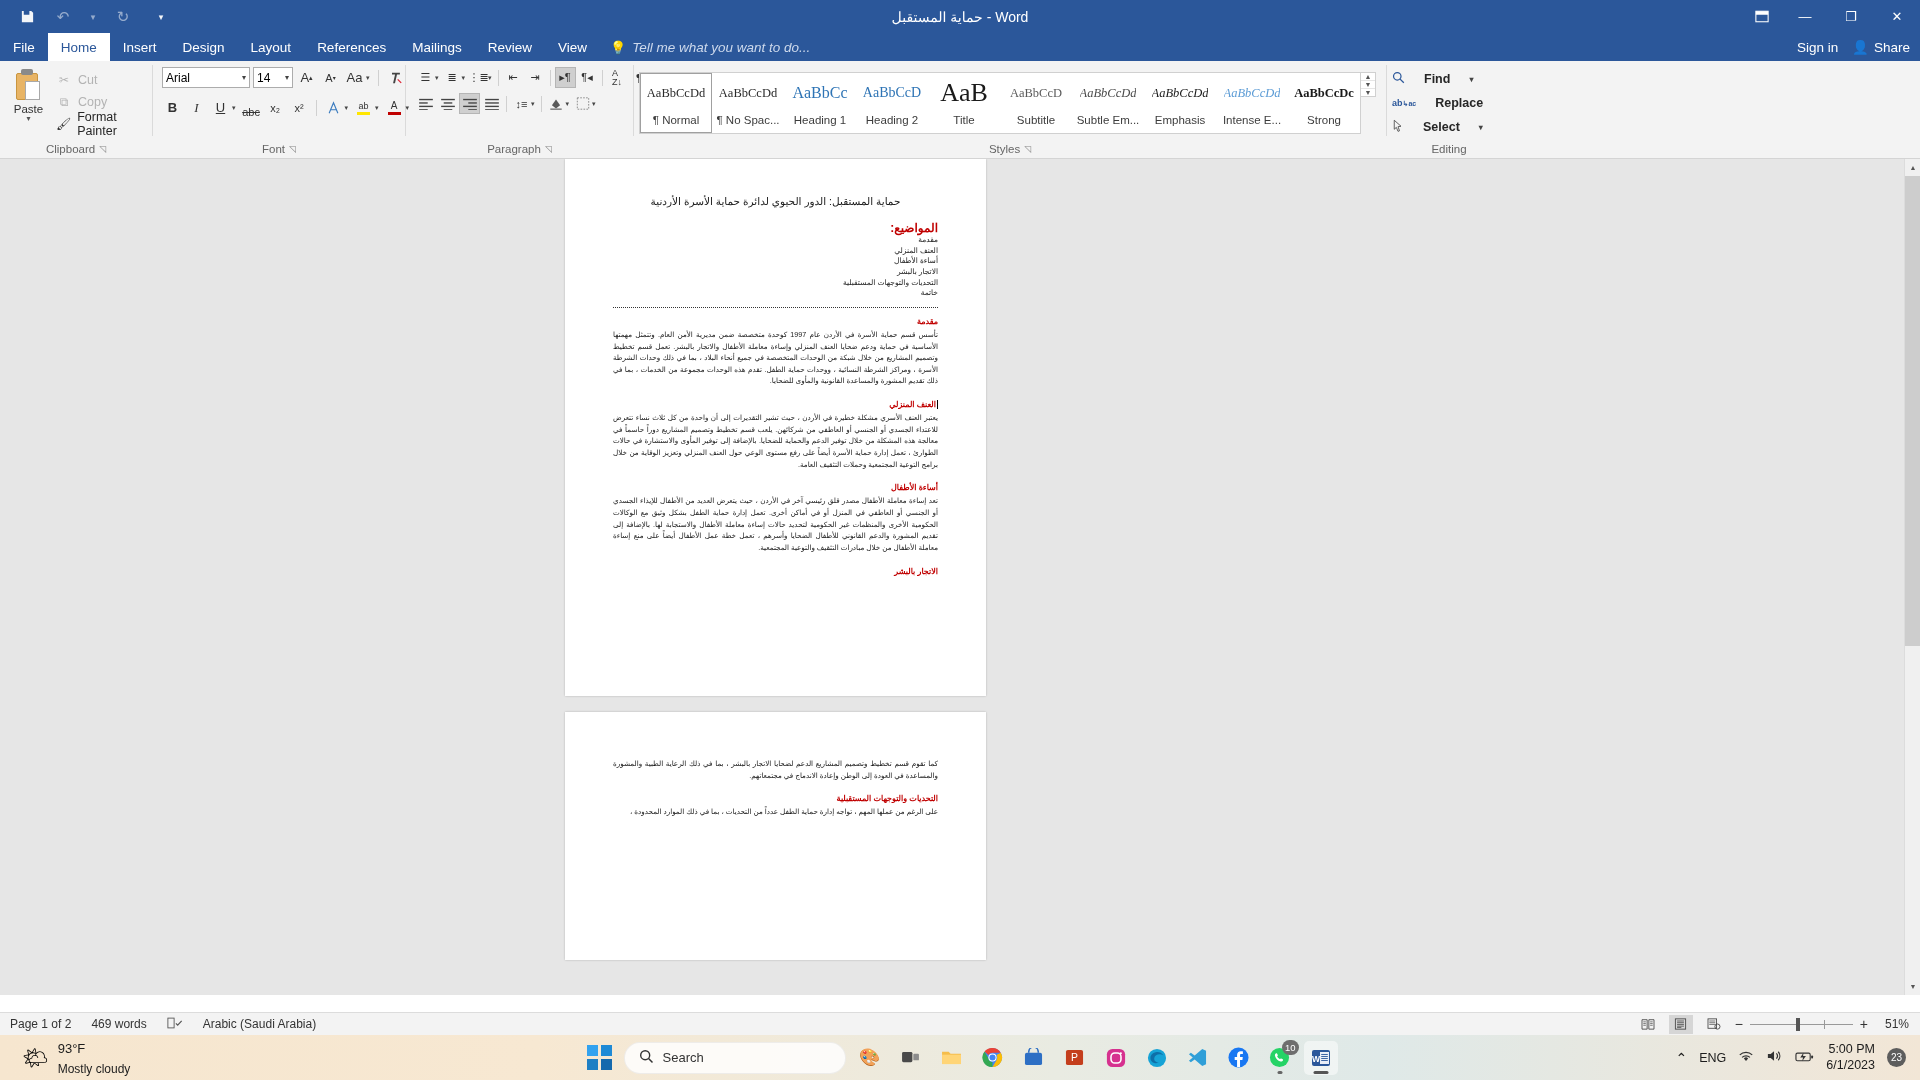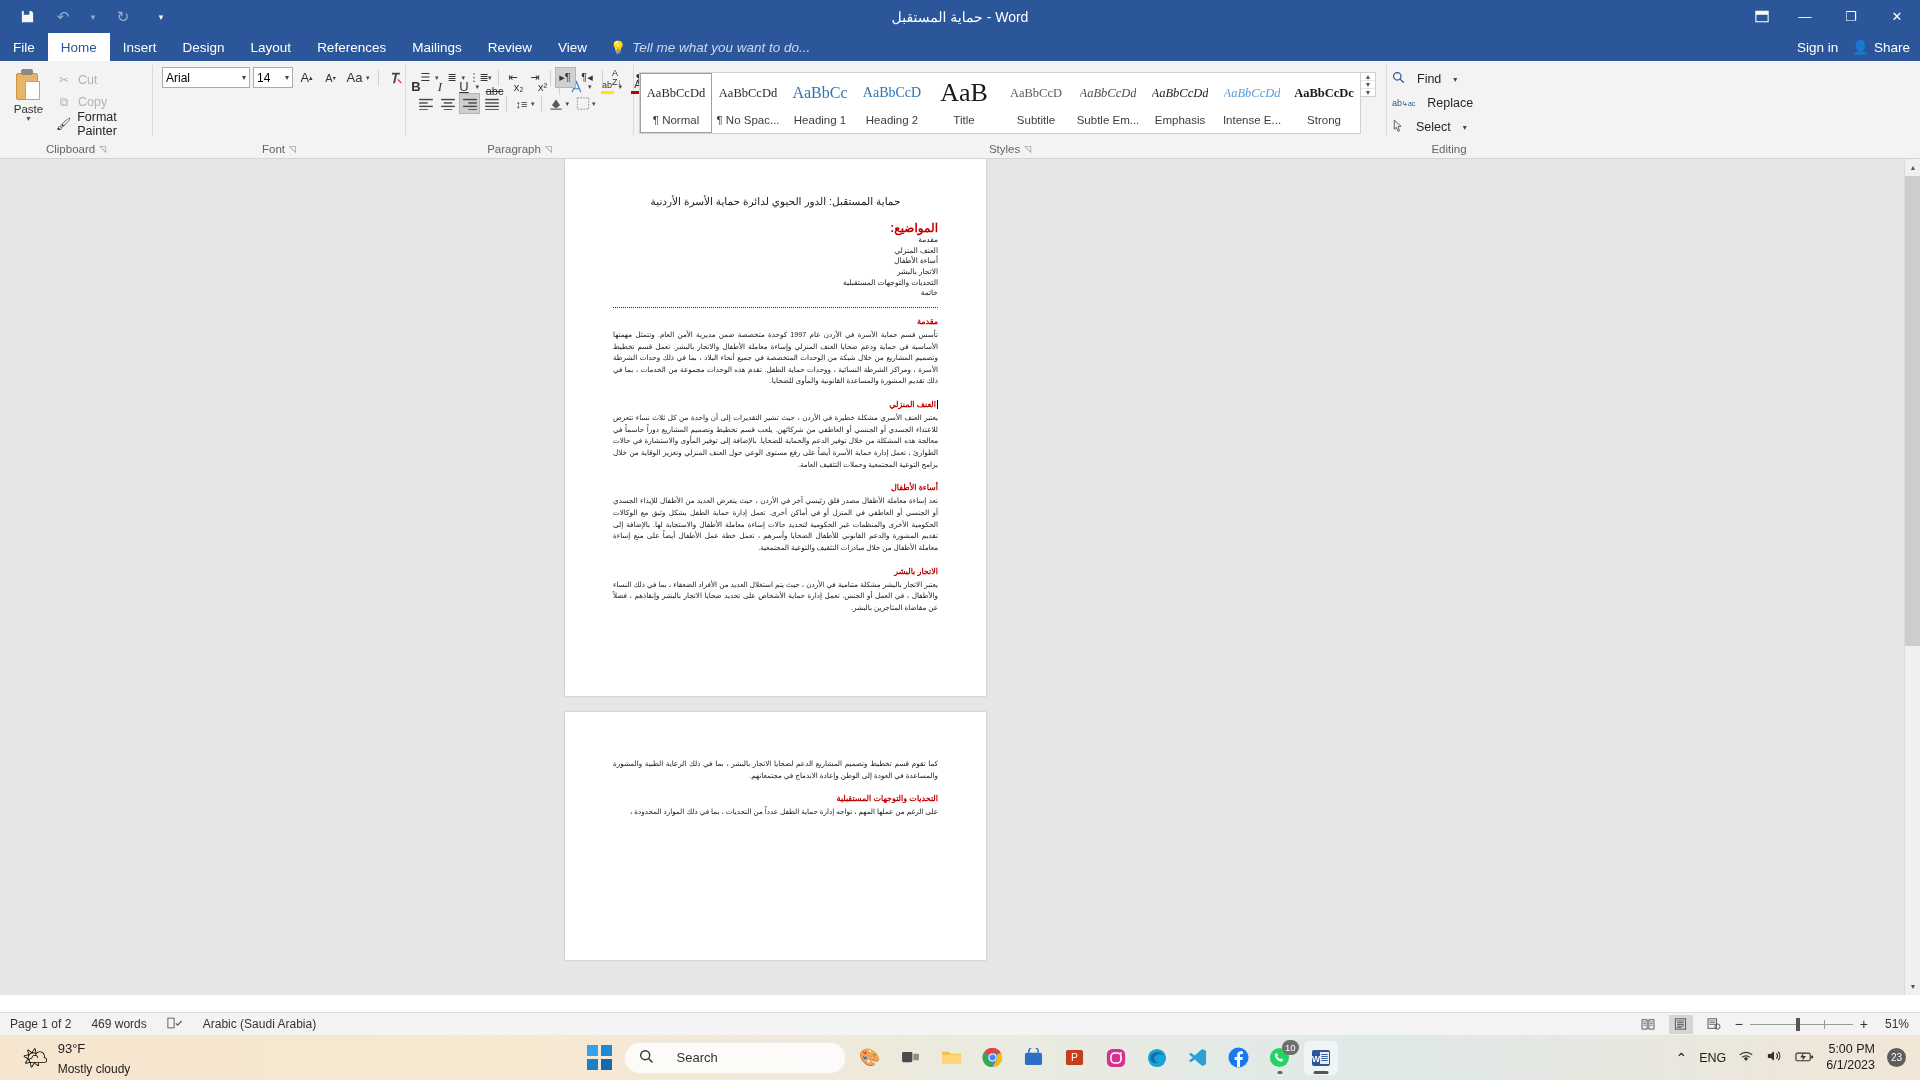--- a/index.html
+++ b/index.html
@@ -150,22 +150,23 @@
     border: 1px solid #d0d0d0; border-left: none; background: #fff;
   }
   .sg-btn {
     flex: 1; display: flex; align-items: center; justify-content: center;
     font-size: 7px; color: #555; border-bottom: 1px solid #e5e5e5;
   }
 
   
   .edit-list { display: flex; flex-direction: column; gap: 4px; padding-top: 2px; }
   .edit-item {
-    display: flex; align-items: center; gap: 12px; font-size: 12.5px; color: #262626;
+    display: flex; align-items: center; gap: 19px; font-size: 12.5px; color: #262626;
     height: 20px;
+    font-weight: bold;
   }
 
   
   .docarea {
     position: absolute; left: 0; right: 0; top: 159px; bottom: 85px;
     background: #e6e6e6; overflow: hidden;
   }
   .scroll-track {
     position: absolute; right: 0; top: 0; bottom: 0; width: 16px; background: #f0f0f0;
     border-left: 1px solid #dcdcdc;
@@ -249,21 +250,21 @@
     position: absolute; left: 0; right: 0; display: flex; align-items: center;
     justify-content: center; gap: 7px; pointer-events: none;
   }
   .tb-center > * { pointer-events: auto; }
   .winlogo { display: grid; grid-template-columns: 11px 11px; grid-template-rows: 11px 11px; gap: 2.5px; }
   .wq { background: #2a8fe0; }
   .wq:nth-child(1){background:#32a2ef}.wq:nth-child(2){background:#1e8ad6}
   .wq:nth-child(3){background:#1e7fc4}.wq:nth-child(4){background:#1569ad}
   .searchbox {
     width: 222px; height: 32px; background: rgba(255,255,255,.82); border-radius: 16px;
-    display: flex; align-items: center; gap: 23px; padding: 0 14px;
+    display: flex; align-items: center; gap: 9px; padding: 0 14px;
     font-size: 13px; color: #333; border: 1px solid rgba(0,0,0,.06);
   }
   .tbicon {
     width: 34px; height: 34px; display: flex; align-items: center;
     justify-content: center; font-size: 17px; position: relative; border-radius: 5px;
   }
   .tbicon.act::after {
     content: ''; position: absolute; bottom: 1px; left: 50%; transform: translateX(-50%);
     width: 15px; height: 3px; background: #555; border-radius: 2px;
   }
@@ -368,21 +369,21 @@
       </div>
     </div>
     <div class="grp-label">
       <span>Clipboard</span>
       <span class="dlg">◹</span>
     </div>
   </div>
   <div class="grp-sep"></div>
 
   <div class="grp" style="width:252px">
-    <div class="grp-body" style="flex-direction:row;padding-left:4px">
+    <div class="grp-body" style="flex-direction:column;padding-left:4px">
       <div class="font-row">
         <div class="fname">
           <span>Arial</span>
           <span class="dd">▾</span>
         </div>
         <div class="fsize">
           <span>14</span>
           <span class="dd">▾</span>
         </div>
         <div class="ico">A<sup style="font-size:7px">▴</sup></div>
@@ -627,21 +628,20 @@
       <div class="dotrule"></div>
 
       <div id="page1-sections">
           <div class="sec-head">مقدمة</div>
           <div class="body-p">تأسس قسم حماية الأسرة في الأردن عام 1997 كوحدة متخصصة ضمن مديرية الأمن العام. وتتمثل مهمتها الأساسية في حماية ودعم ضحايا العنف المنزلي وإساءة معاملة الأطفال والاتجار بالبشر. تعمل قسم تخطيط وتصميم المشاريع من خلال شبكة من الوحدات المتخصصة في جميع أنحاء البلاد ، بما في ذلك وحدات الشرطة الأسرة ، ومراكز الشرطة النسائية ، ووحدات حماية الطفل. تقدم هذه الوحدات مجموعة من الخدمات ، بما في ذلك تقديم المشورة والمساعدة القانونية والمأوى للضحايا.</div>
           <div class="sec-head cursor">العنف المنزلي</div>
           <div class="body-p">يعتبر العنف الأسري مشكلة خطيرة في الأردن ، حيث تشير التقديرات إلى أن واحدة من كل ثلاث نساء تتعرض للاعتداء الجسدي أو الجنسي أو العاطفي من شركائهن. يلعب قسم تخطيط وتصميم المشاريع دوراً حاسماً في معالجة هذه المشكلة من خلال توفير الدعم والحماية للضحايا. بالإضافة إلى توفير المأوى والاستشارة في حالات الطوارئ ، تعمل إدارة حماية الأسرة أيضاً على رفع مستوى الوعي حول العنف المنزلي وتعزيز الوقاية من خلال برامج التوعية المجتمعية وحملات التثقيف العامة.</div>
           <div class="sec-head">أساءة الأطفال</div>
           <div class="body-p">تعد إساءة معاملة الأطفال مصدر قلق رئيسي آخر في الأردن ، حيث يتعرض العديد من الأطفال للإيذاء الجسدي أو الجنسي أو العاطفي في المنزل أو في أماكن أخرى. تعمل إدارة حماية الطفل بشكل وثيق مع الوكالات الحكومية الأخرى والمنظمات غير الحكومية لتحديد حالات إساءة معاملة الأطفال والاستجابة لها. بالإضافة إلى تقديم المشورة والدعم القانوني للأطفال الضحايا وأسرهم ، تعمل خطة عمل الأطفال أيضاً على منع إساءة معاملة الأطفال من خلال مبادرات التثقيف والتوعية المجتمعية.</div>
           <div class="sec-head">الاتجار بالبشر</div>
-          <div class="body-p">يعتبر الاتجار بالبشر مشكلة متنامية في الأردن ، حيث يتم استغلال العديد من الأفراد الضعفاء ، بما في ذلك النساء والأطفال ، في العمل أو الجنس. تعمل إدارة حماية الأشخاص على تحديد ضحايا الاتجار بالبشر وإنقاذهم ، فضلاً عن مقاضاة المتاجرين بالبشر.</div>
         </div>
     </div>
   </div>
 
   <div class="page page2">
     <div class="pg-inner" style="padding-top:46px">
       <div id="page2-sections">
           <div class="body-p">كما تقوم قسم تخطيط وتصميم المشاريع الدعم لضحايا الاتجار بالبشر ، بما في ذلك الرعاية الطبية والمشورة والمساعدة في العودة إلى الوطن وإعادة الاندماج في مجتمعاتهم.</div>
           <div class="sec-head">التحديات والتوجهات المستقبلية</div>
           <div class="body-p">على الرغم من عملها المهم ، تواجه إدارة حماية الطفل عدداً من التحديات ، بما في ذلك الموارد المحدودة ،</div>

